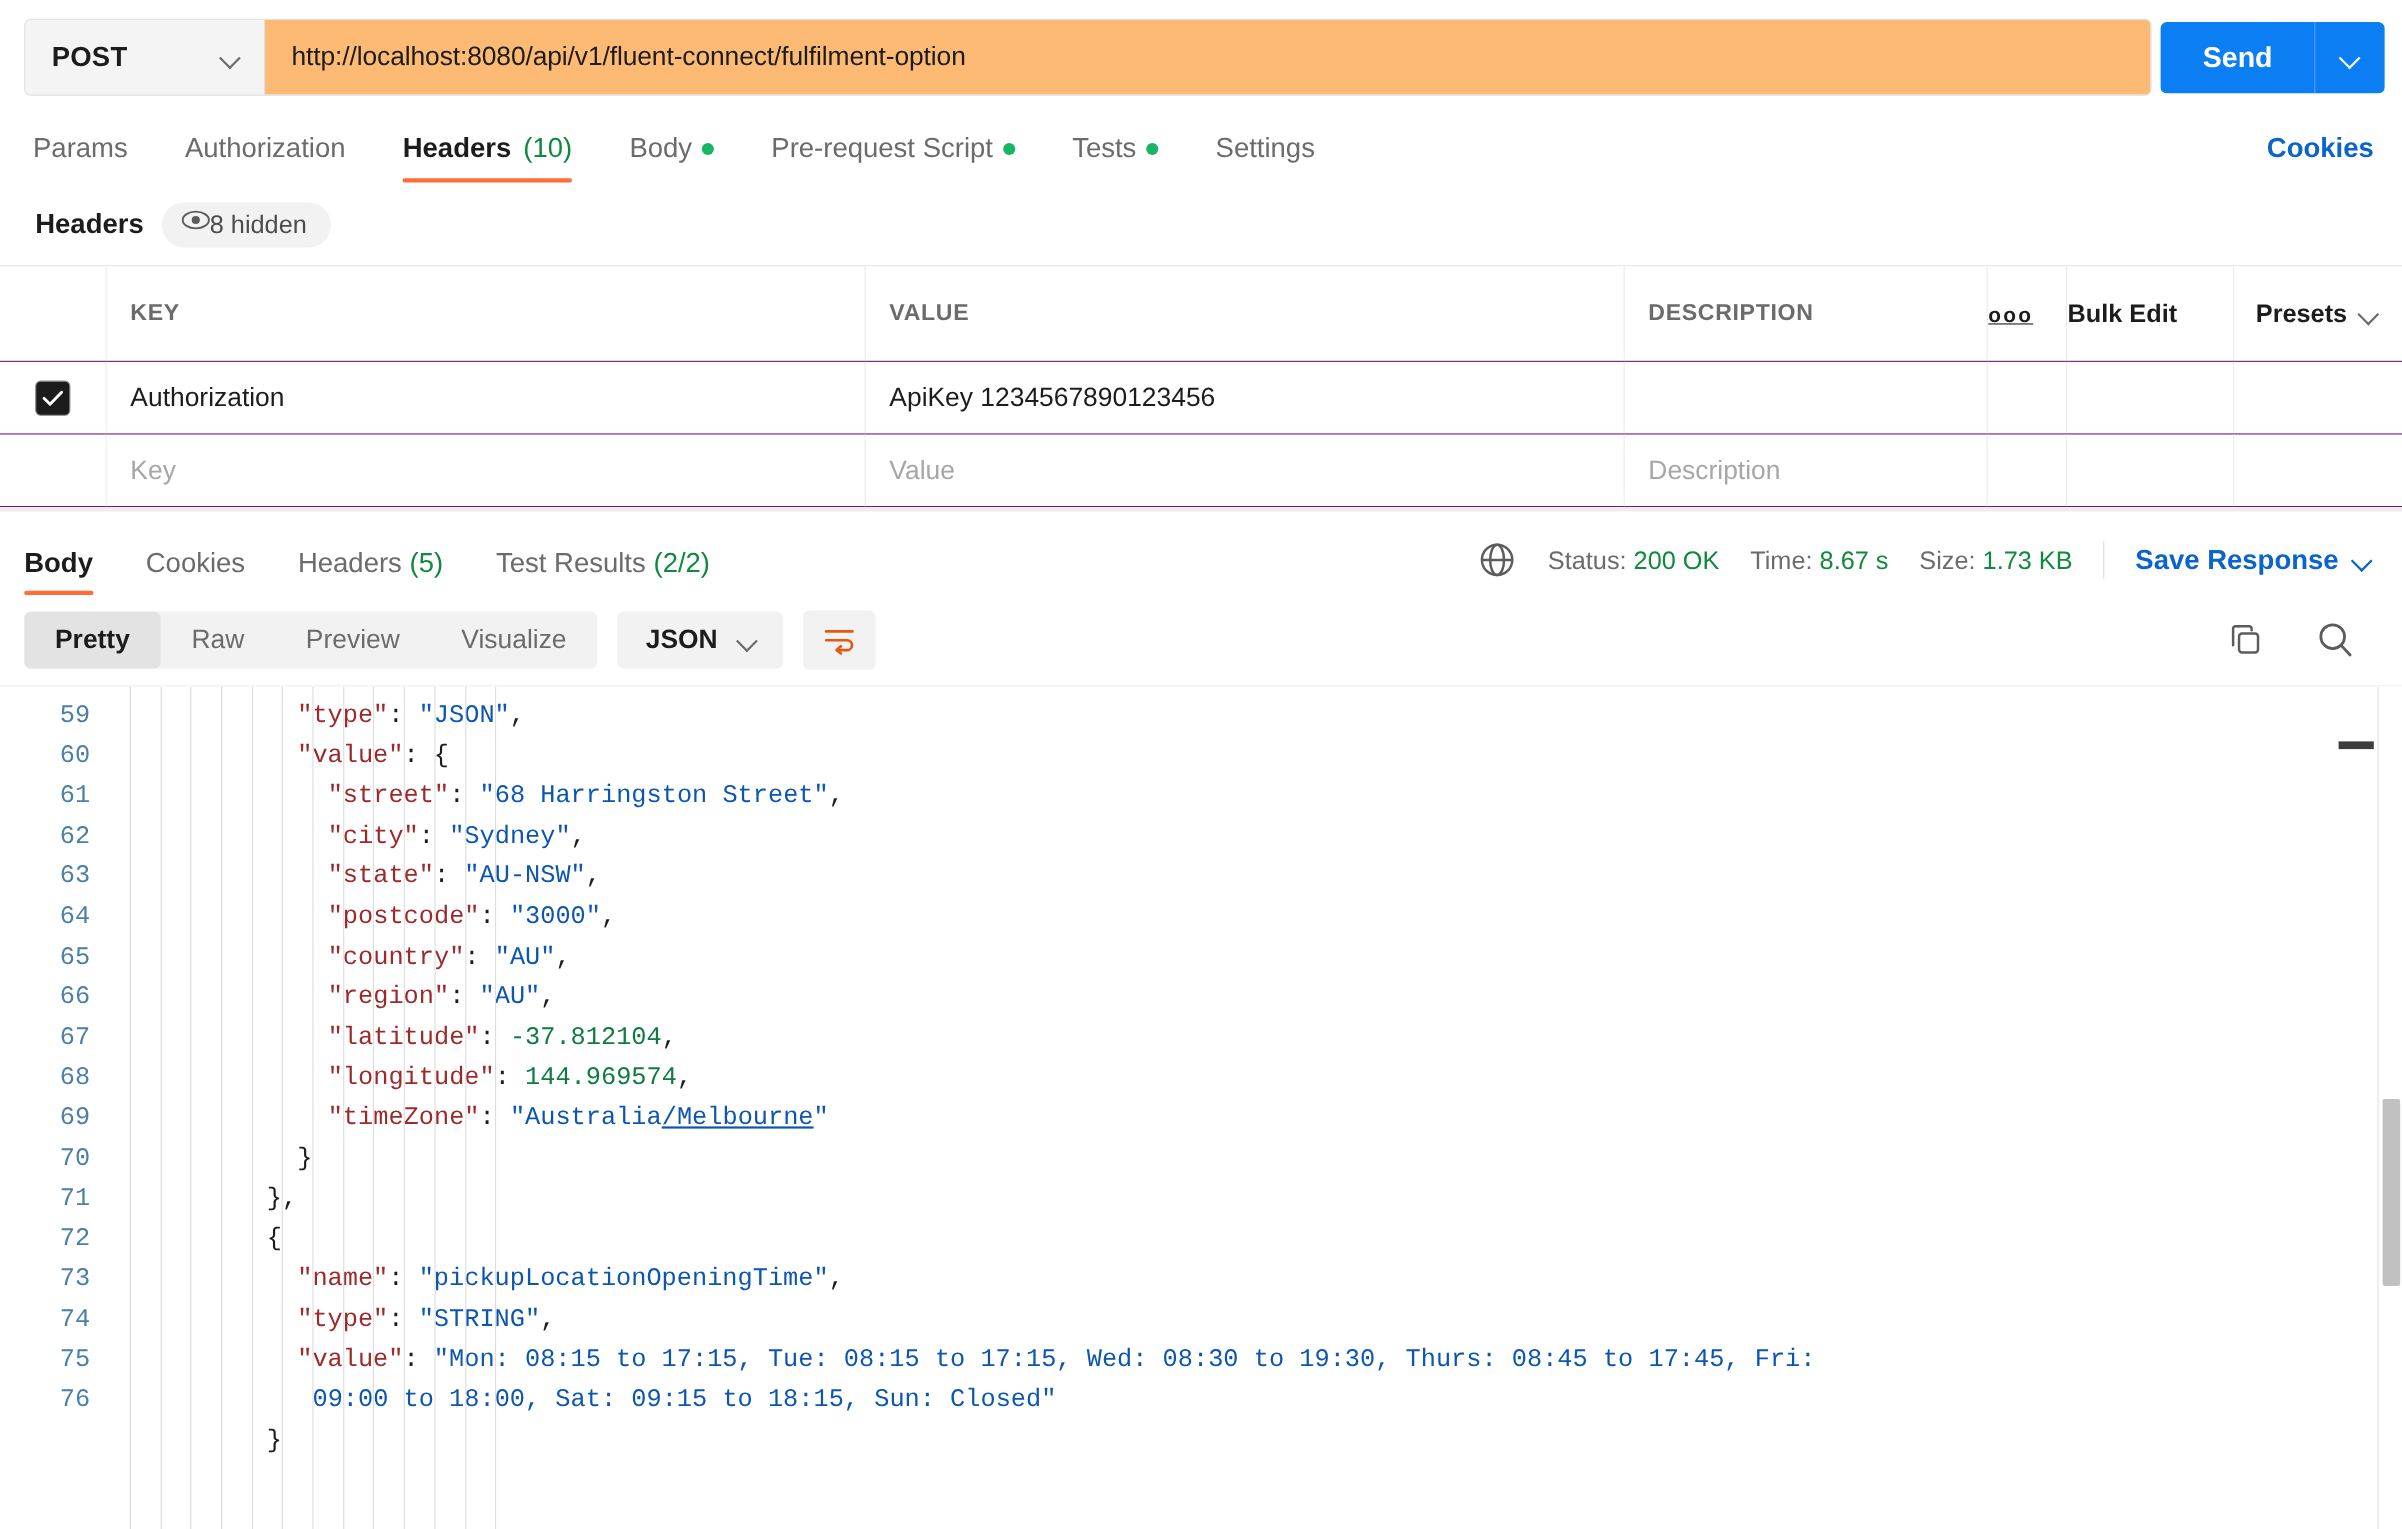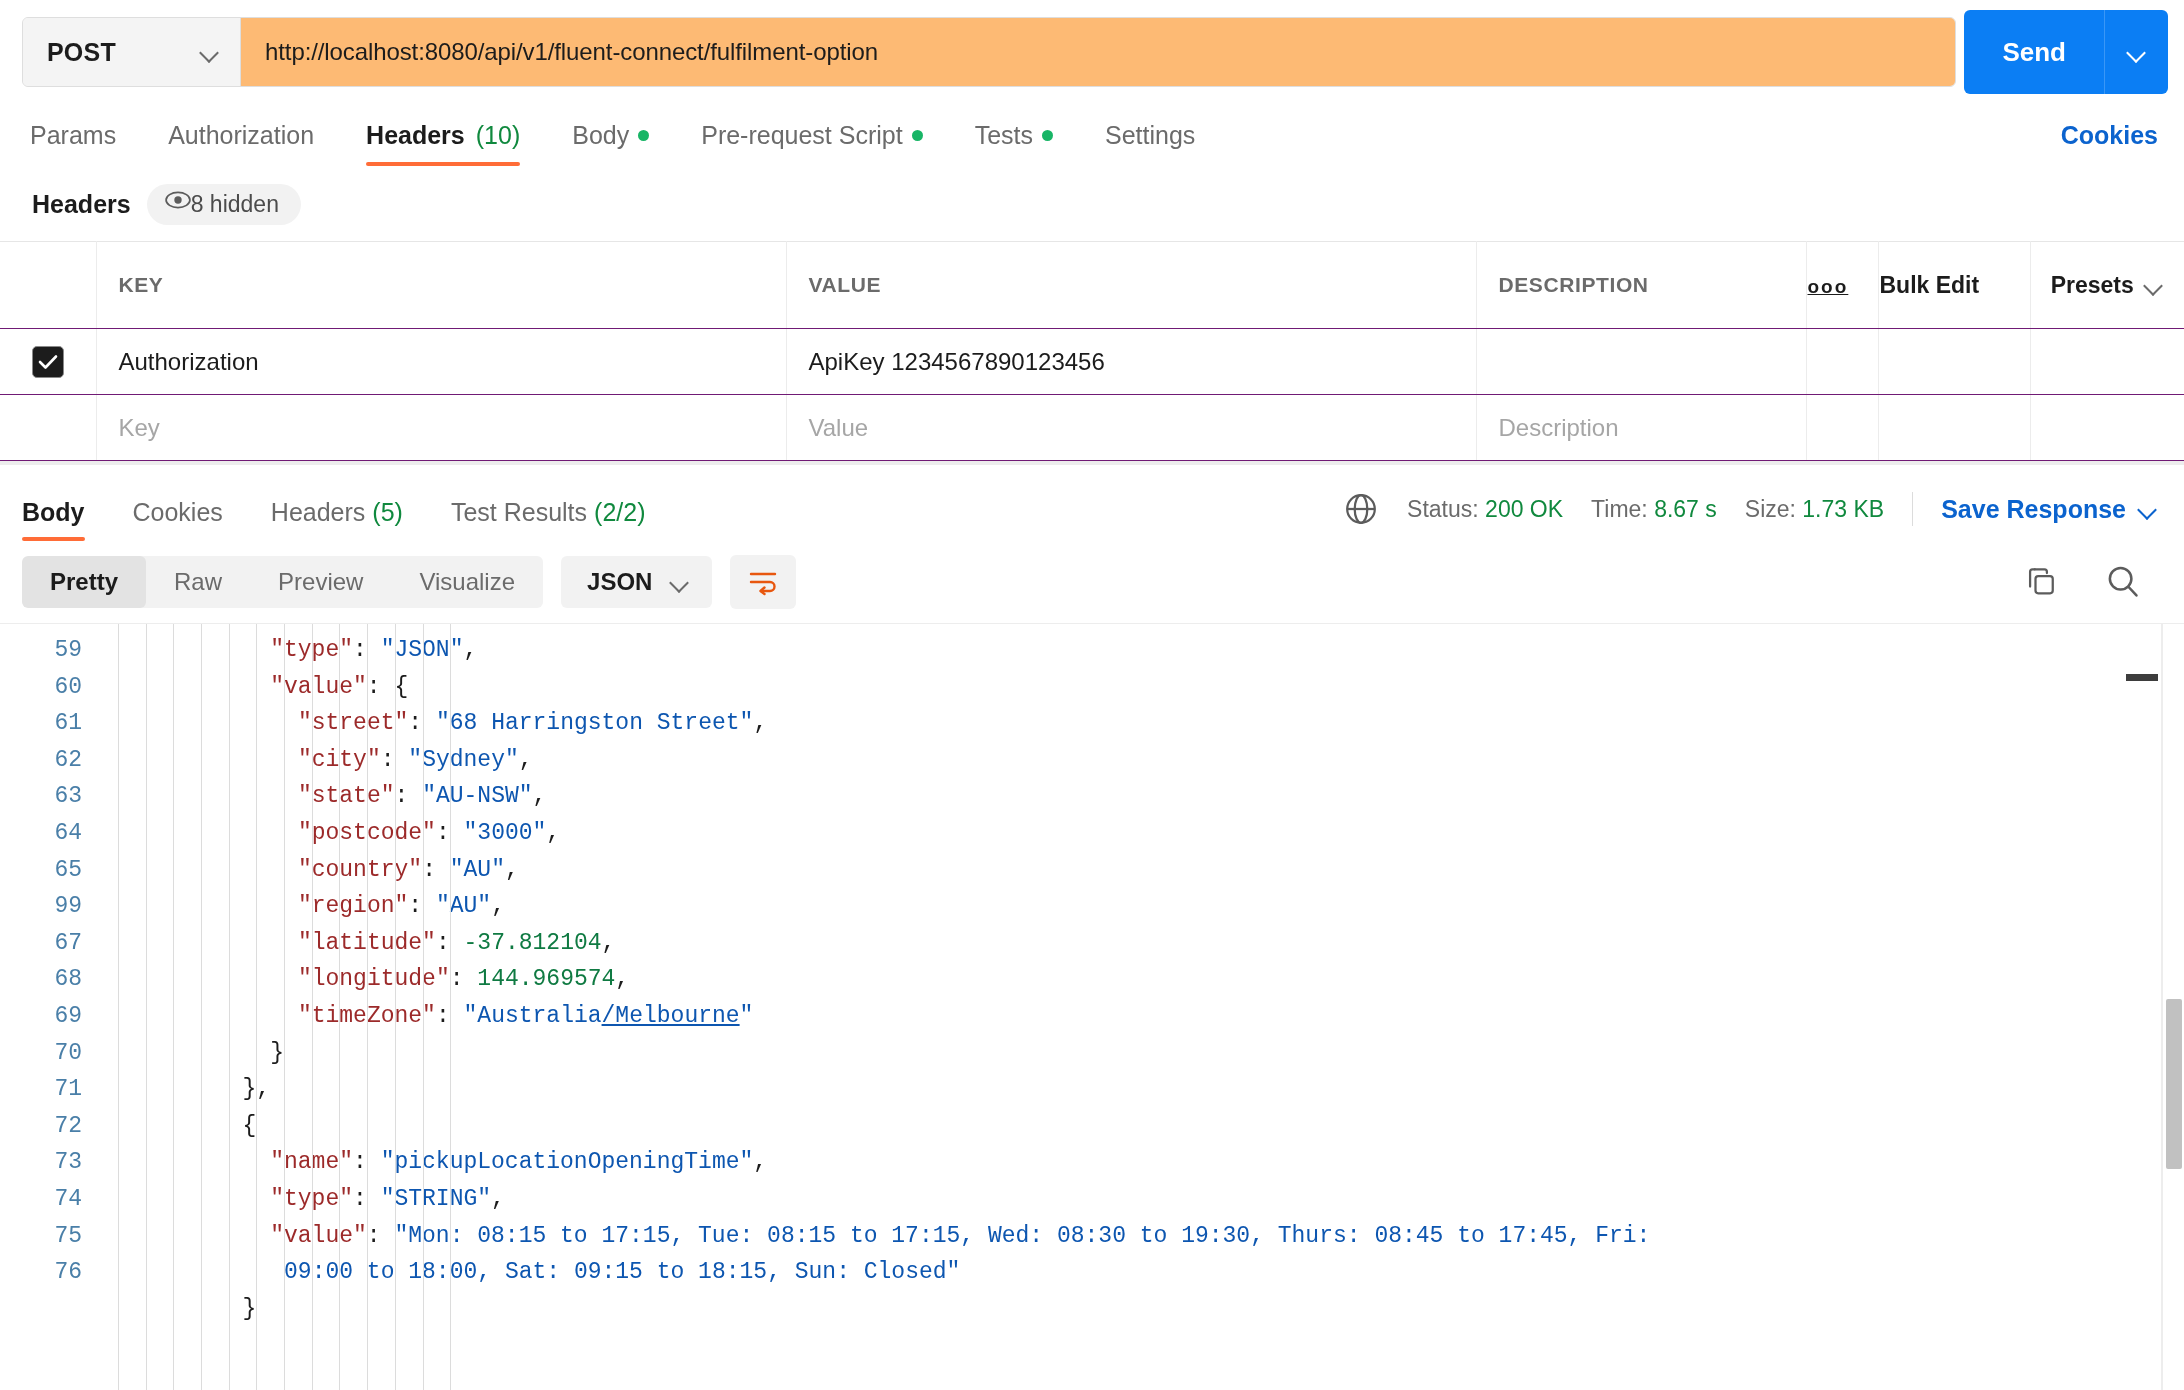--- a/index.html
+++ b/index.html
@@ -43,21 +43,21 @@
     transform: rotate(45deg);
   }
   .url-input {
     flex: 1 1 auto; display: flex; align-items: center;
     padding: 0 24px; background: #fdba74;
     font-size: 24px; color: #1c1c1c; letter-spacing: -.1px;
     white-space: nowrap; overflow: hidden;
     cursor: text;
   }
   .send-group {
-    display: flex; margin-left: 8px; height: 84px;
+    display: flex; margin-left: 8px; height: 65px;
     border-radius: 6px; overflow: hidden;
   }
   .send-btn {
     background: #0b7ef4; color: #fff;
     font-size: 26px; font-weight: 700;
     display: flex; align-items: center; justify-content: center;
     padding: 0 38px; cursor: pointer; border: none;
     font-family: inherit;
   }
   .send-caret {
@@ -447,21 +447,21 @@
 
   <div class="code-area">
     <div class="gutter">
         <div class="ln">59</div>
         <div class="ln">60</div>
         <div class="ln">61</div>
         <div class="ln">62</div>
         <div class="ln">63</div>
         <div class="ln">64</div>
         <div class="ln">65</div>
-        <div class="ln">99</div>
+        <div class="ln">66</div>
         <div class="ln">67</div>
         <div class="ln">68</div>
         <div class="ln">69</div>
         <div class="ln">70</div>
         <div class="ln">71</div>
         <div class="ln">72</div>
         <div class="ln">73</div>
         <div class="ln">74</div>
         <div class="ln">75</div>
         <div class="ln"></div>

